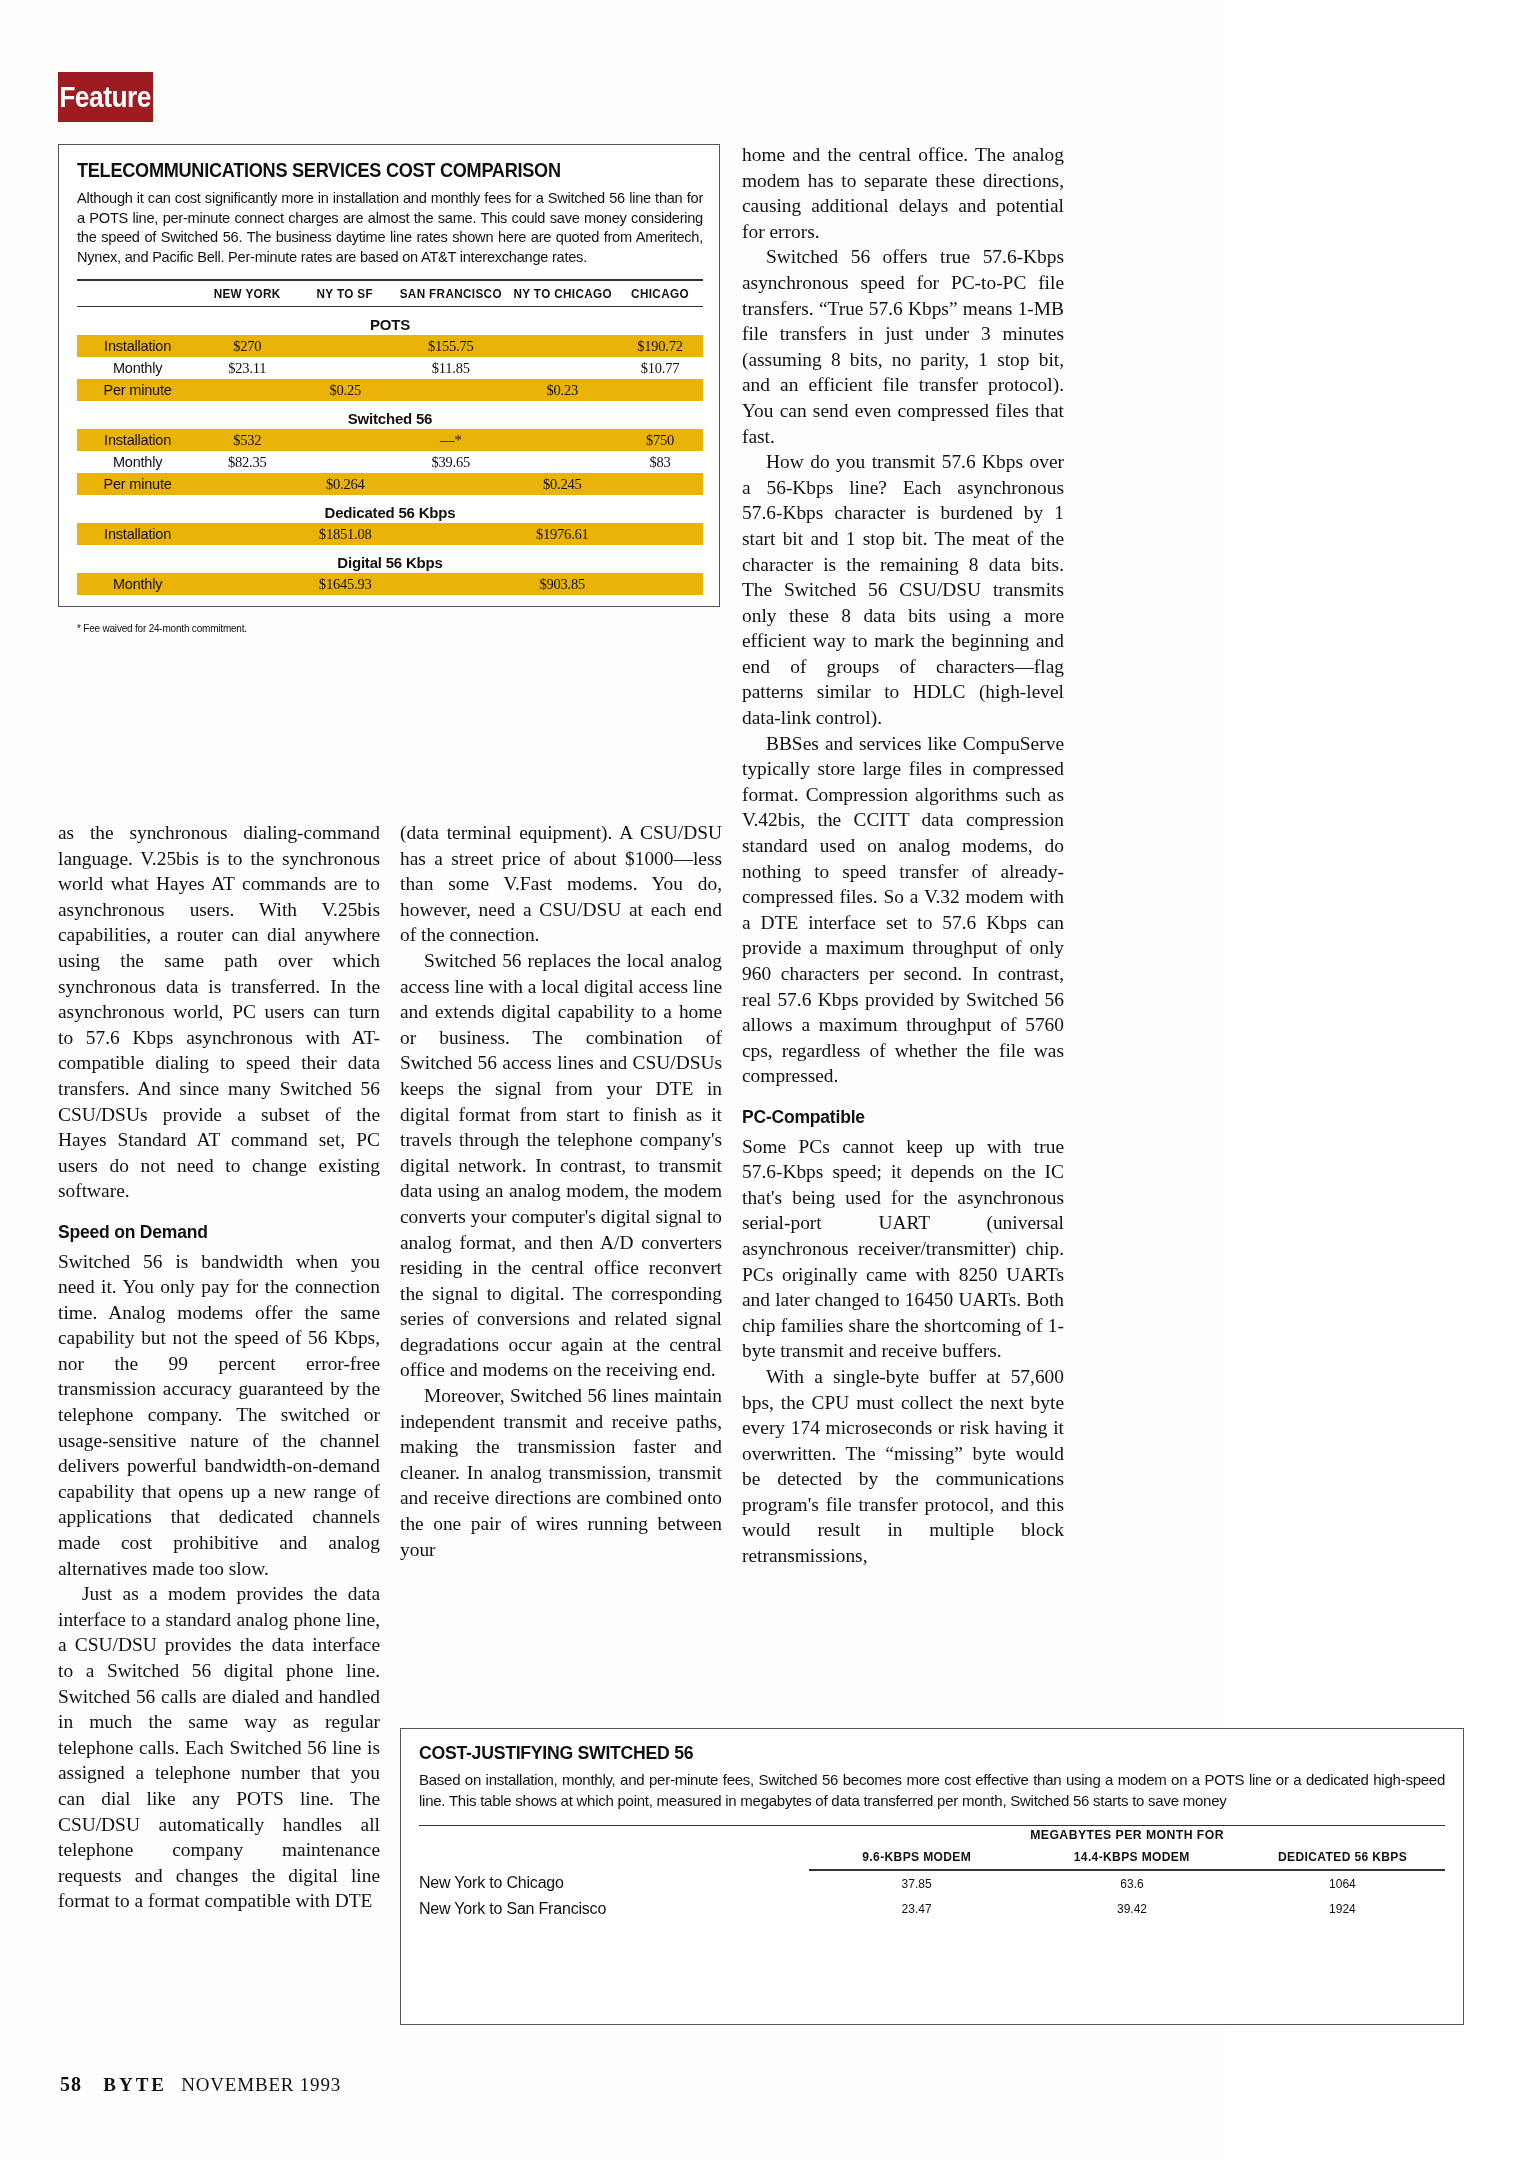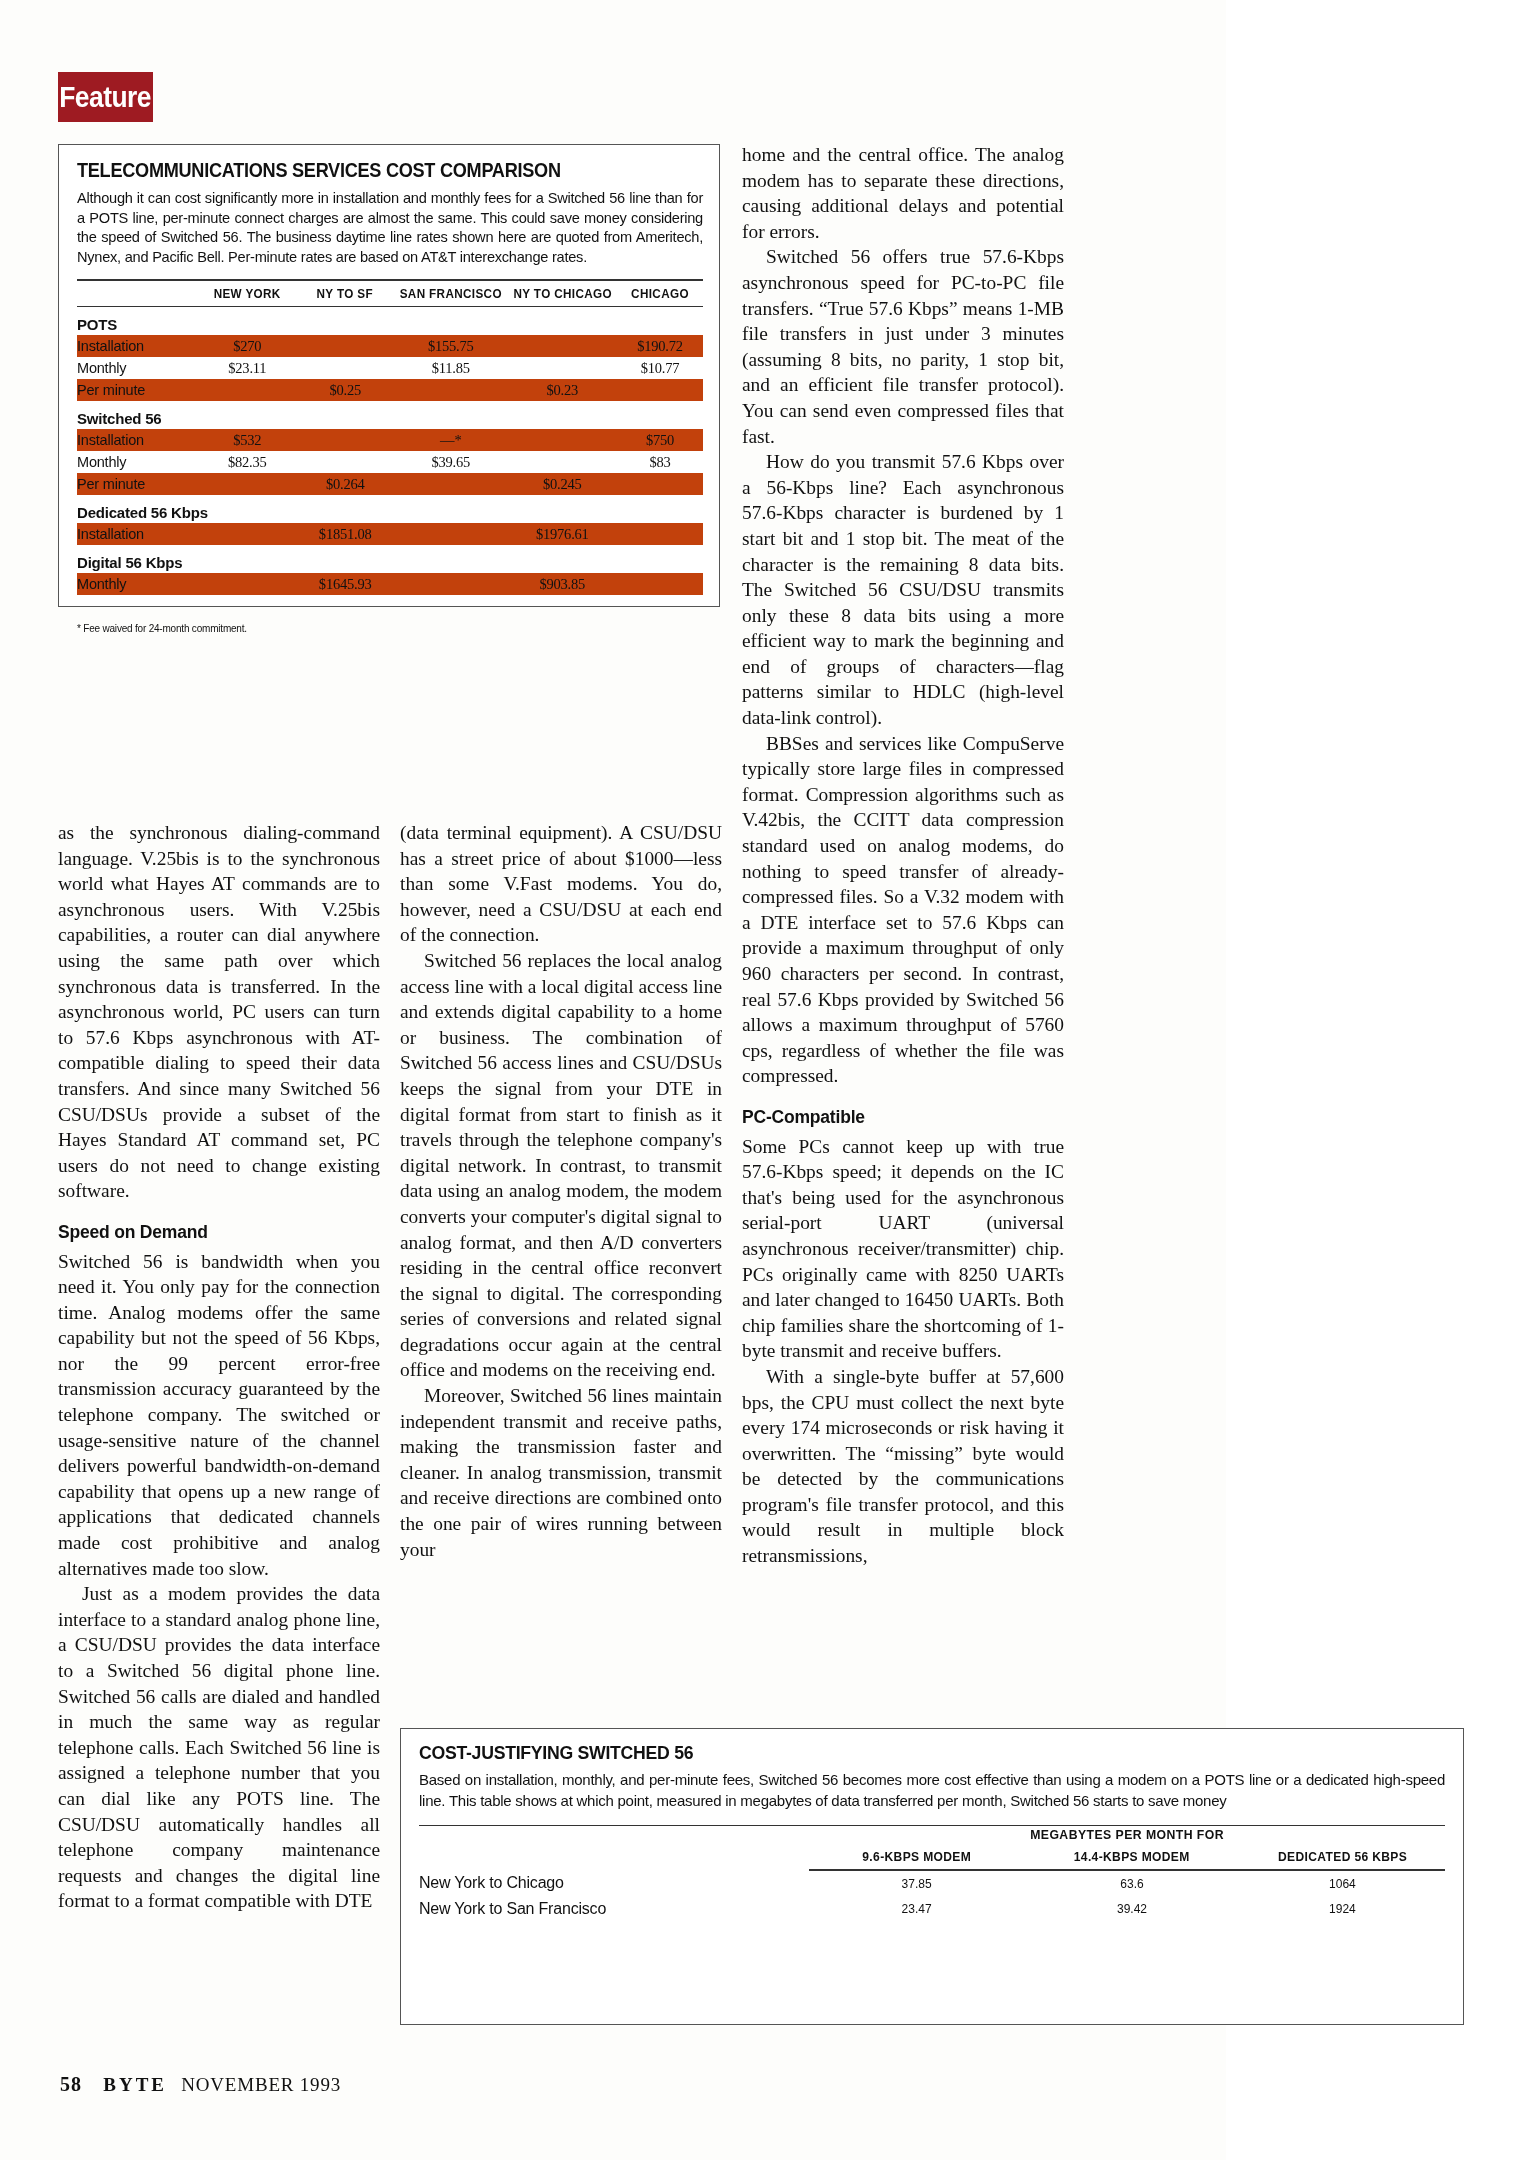--- a/index.html
+++ b/index.html
@@ -84,29 +84,29 @@
     white-space: nowrap;
   }
   .thead-rule-top { border-top: 2.2px solid #333; }
   .thead-rule-bot { border-bottom: 1.6px solid #333; }
 
   table.cost td {
     font-size: 14.5px;
     padding: 2.5px 0;
     letter-spacing: -0.2px;
   }
-  td.lab { text-align: left; padding-left: 2px; white-space: nowrap; }
+  td.lab { text-align: center; padding-left: 2px; white-space: nowrap; }
   td.num { text-align: center; font-family: Liberation Serif, serif; }
   tr.grp td {
     font-weight: bold;
     font-size: 15px;
     padding-top: 9px;
     padding-bottom: 2px;
   }
-  tr.hl { background: #c2410c; }
+  tr.hl { background: #eab308; }
 
   .footnote {
     font-family: Liberation Sans, sans-serif;
     font-size: 10px;
     margin-top: 28px;
     letter-spacing: -0.2px;
   }
 
   
   .col {

